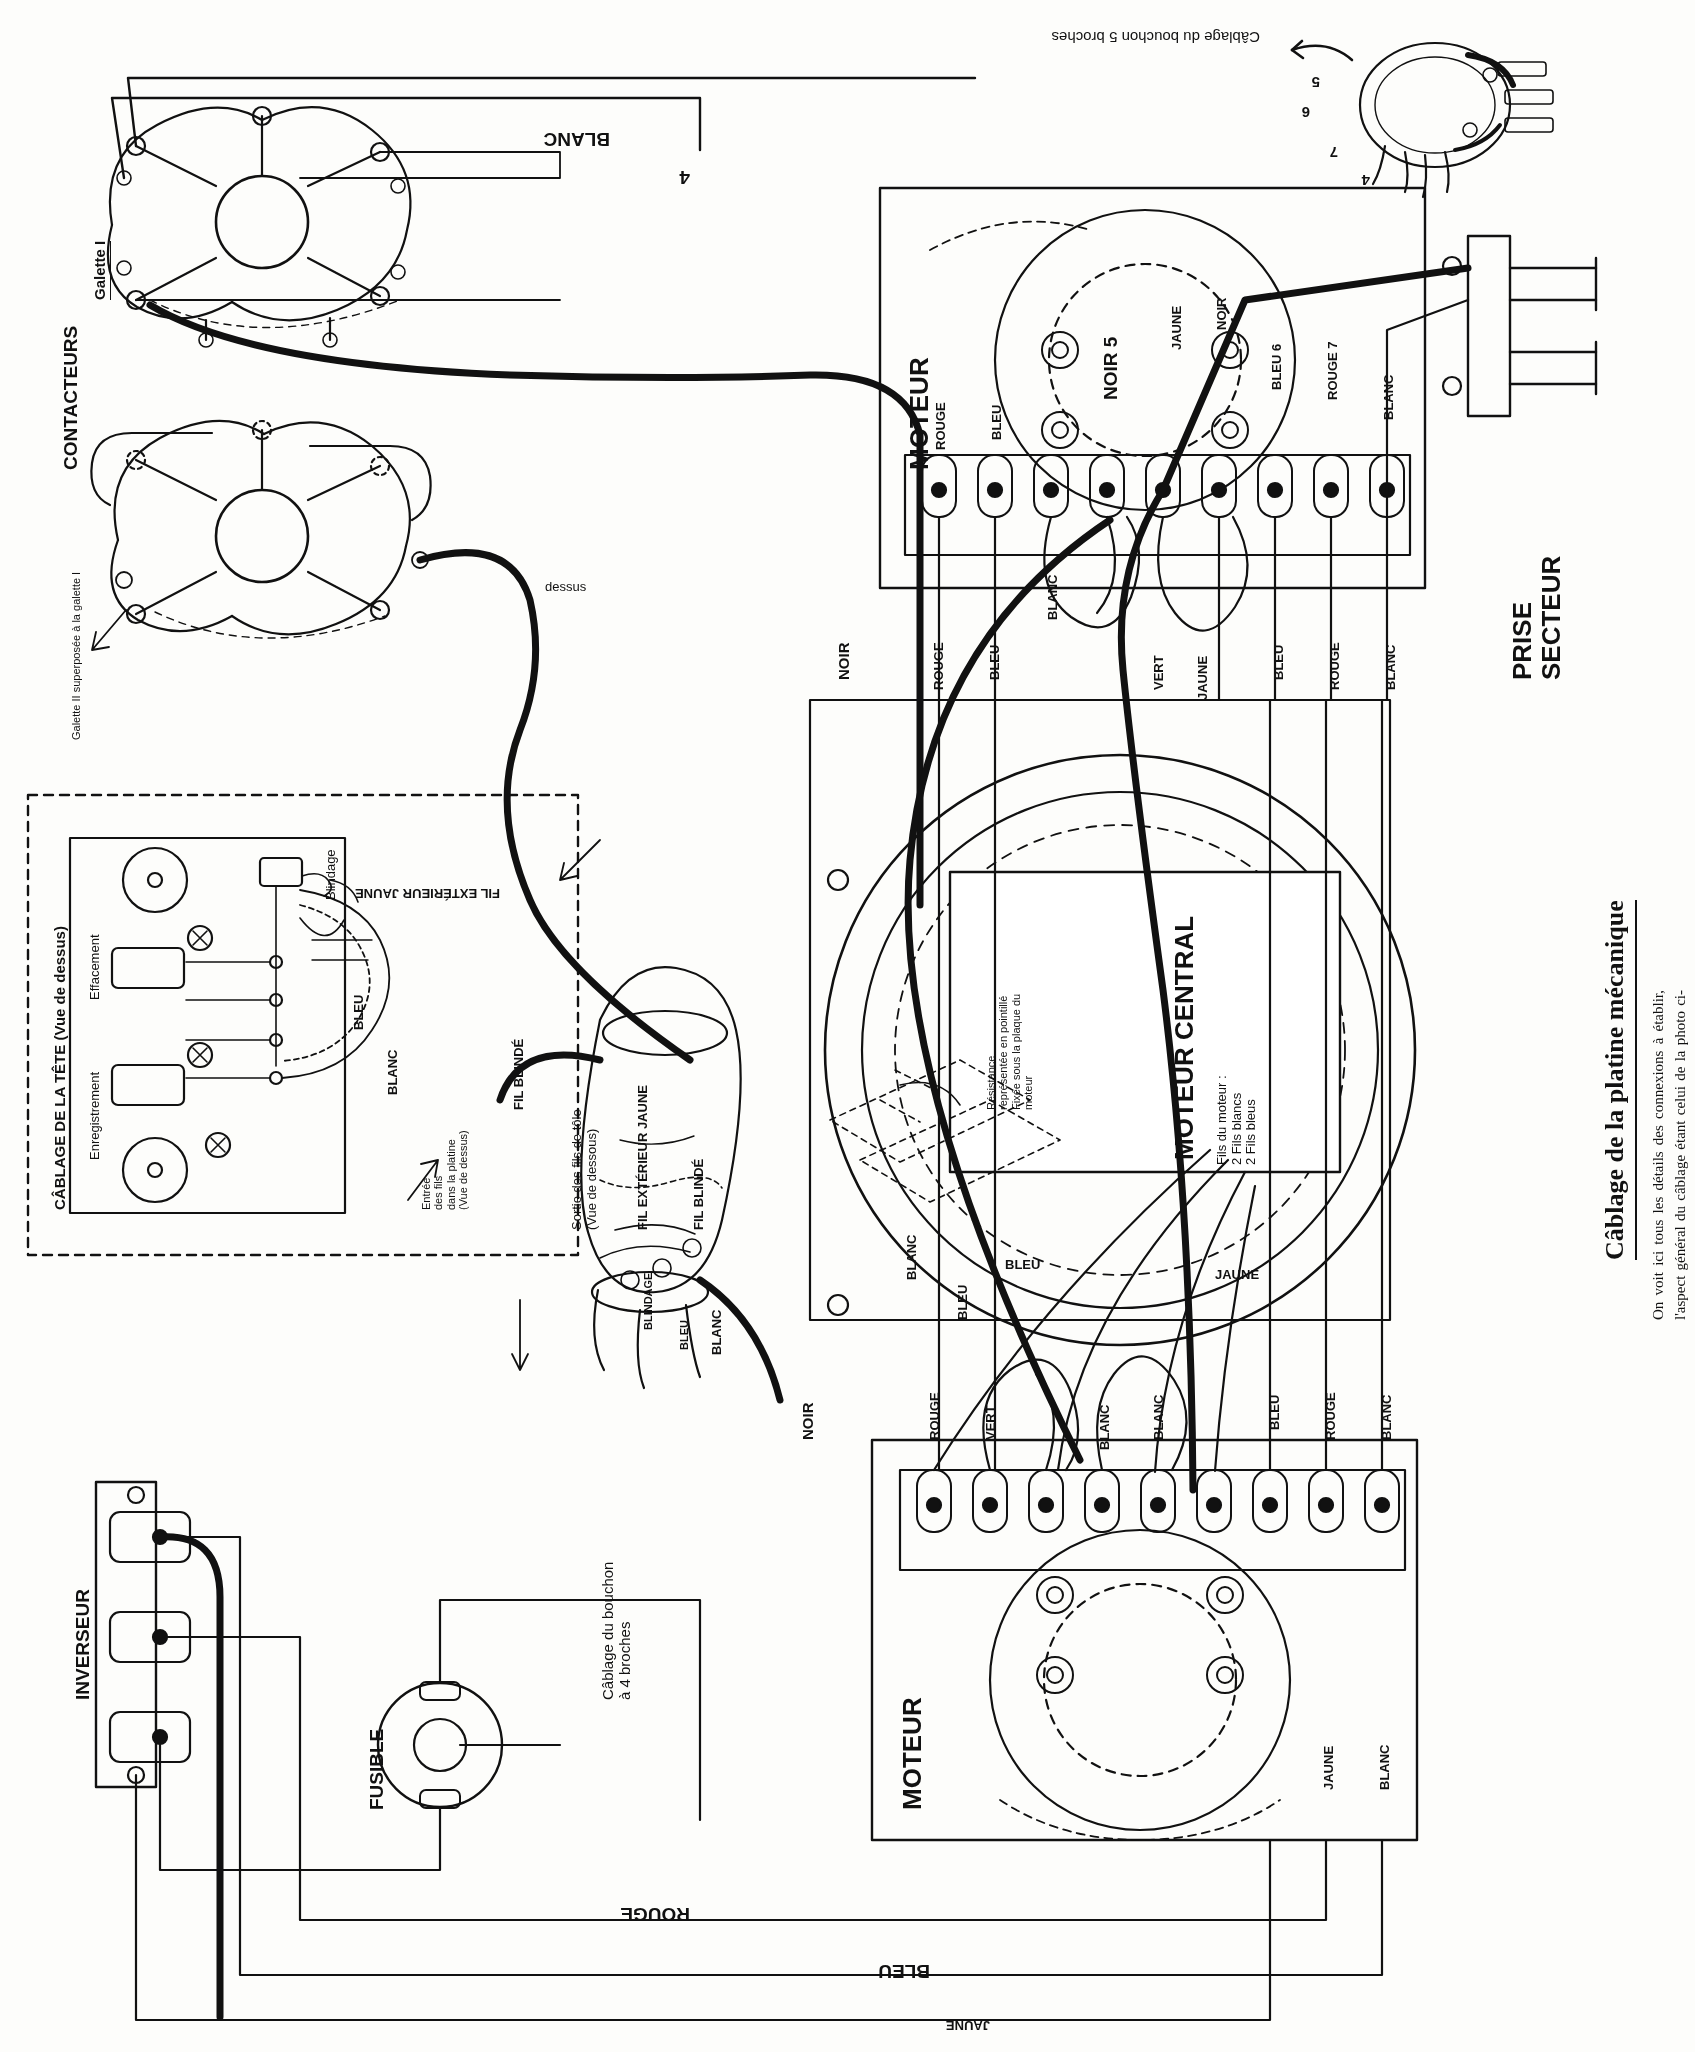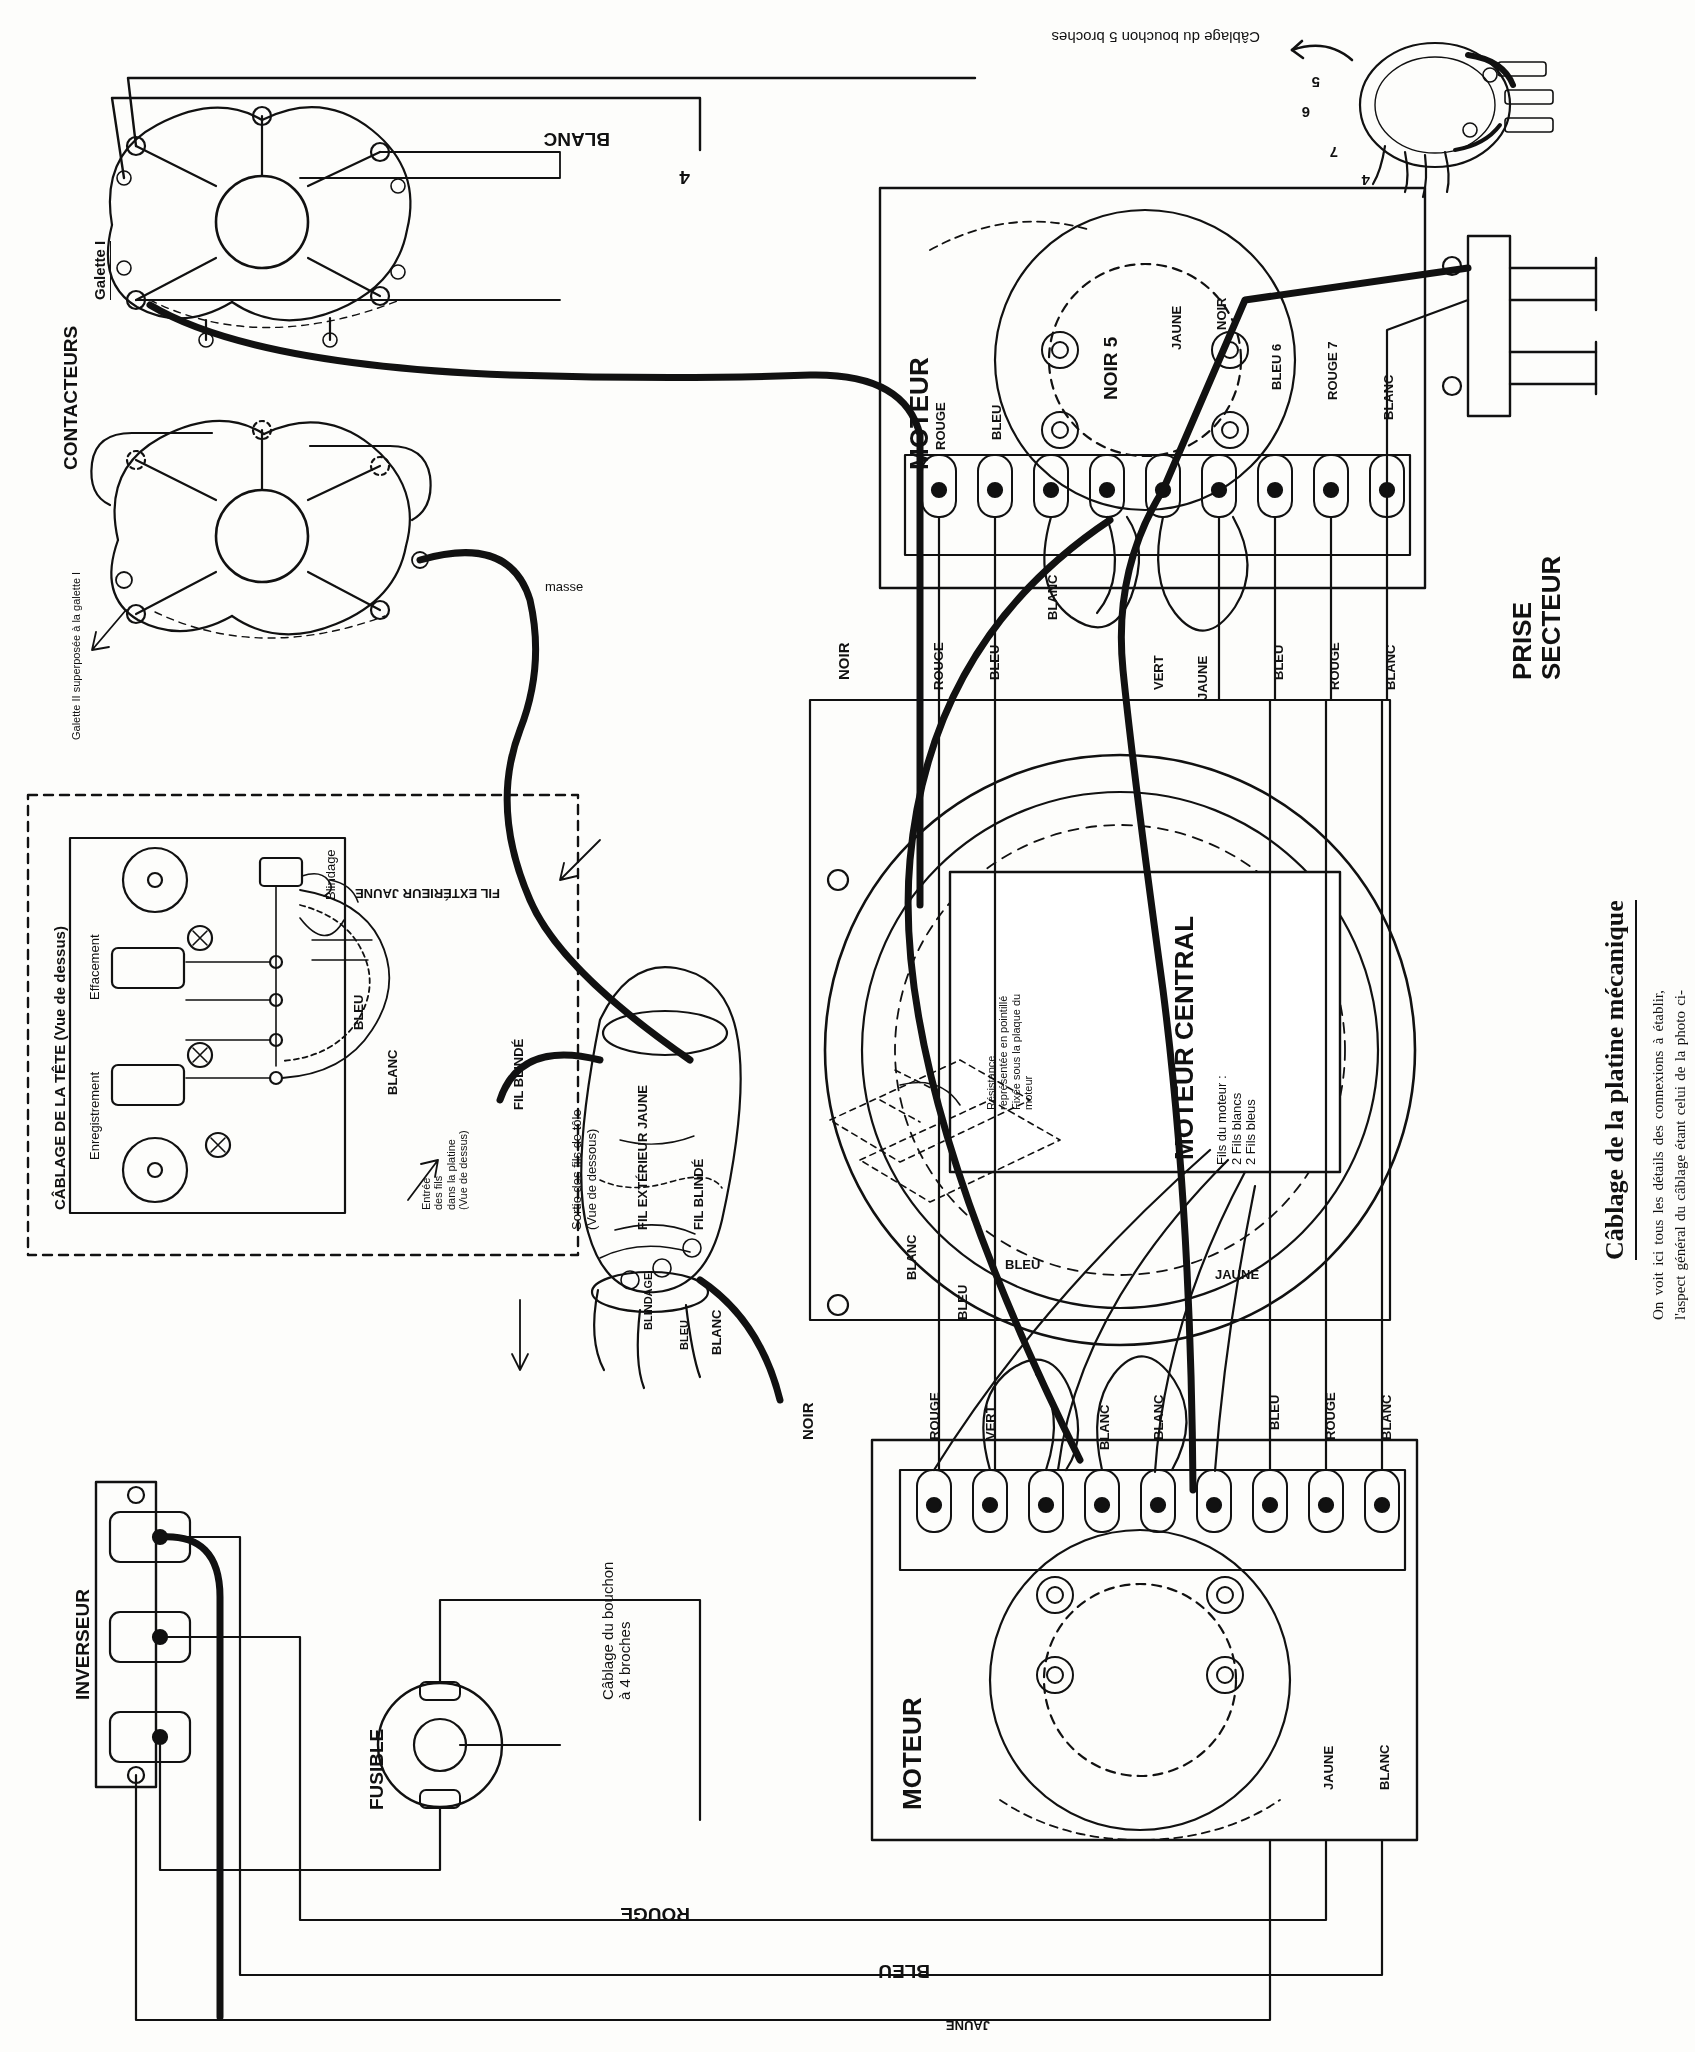--- a/index.html
+++ b/index.html
@@ -366,21 +366,21 @@
   <div class="lbl big bold rot90" style="left:60px; top:470px;">CONTACTEURS</div>
 
   <div class="lbl med bold rot90 ul" style="left:92px; top:300px;">Galette I</div>
 
   <div class="lbl tiny rot90" style="left:70px; top:740px;">Galette II superposée à la galette I</div>
 
   <div class="lbl big bold rot180" style="left:610px; top:150px;">BLANC</div>
 
   <div class="lbl big bold rot180" style="left:690px; top:188px;">4</div>
 
-  <div class="lbl small" style="left:545px; top:580px;">masse</div>
+  <div class="lbl small" style="left:545px; top:580px;">dessus</div>
 
   <div class="lbl med rot180" style="left:1260px; top:45px;">Câblage du bouchon 5 broches</div>
   <div class="lbl med bold rot180" style="left:1320px; top:90px;">5</div>
   <div class="lbl med bold rot180" style="left:1310px; top:120px;">6</div>
   <div class="lbl med bold rot180" style="left:1338px; top:160px;">7</div>
   <div class="lbl med bold rot180" style="left:1370px; top:188px;">4</div>
 
   <div class="lbl huge bold rot90" style="left:905px; top:470px;">MOTEUR</div>
 
   <div class="lbl small bold rot90" style="left:934px; top:450px;">ROUGE</div>

